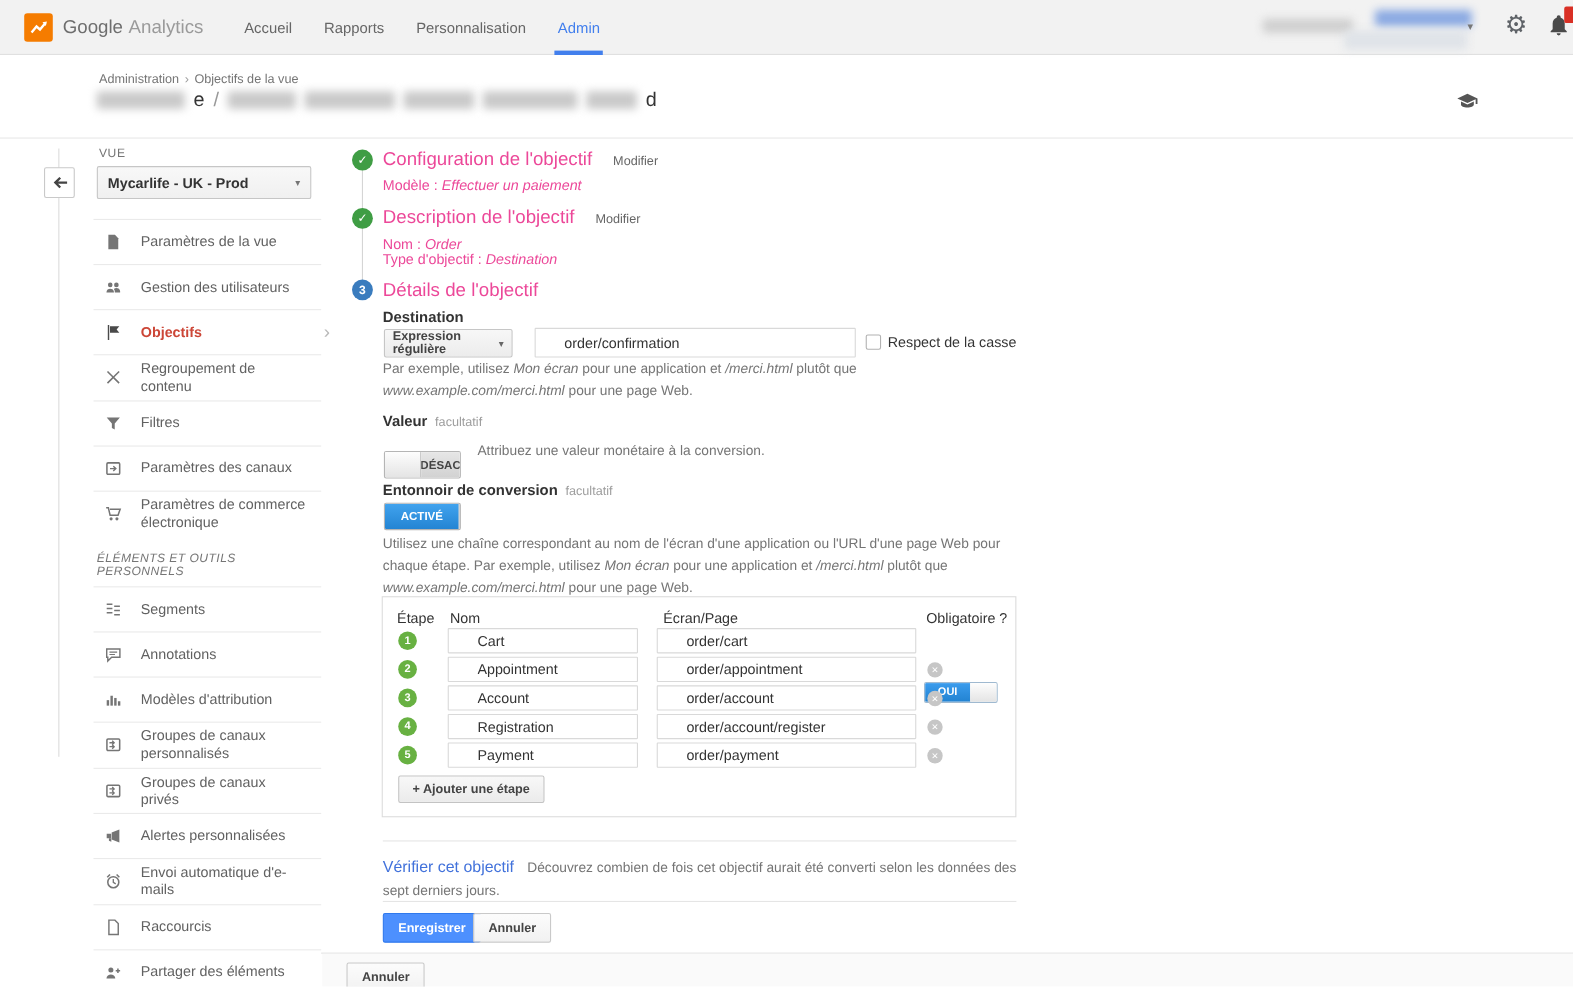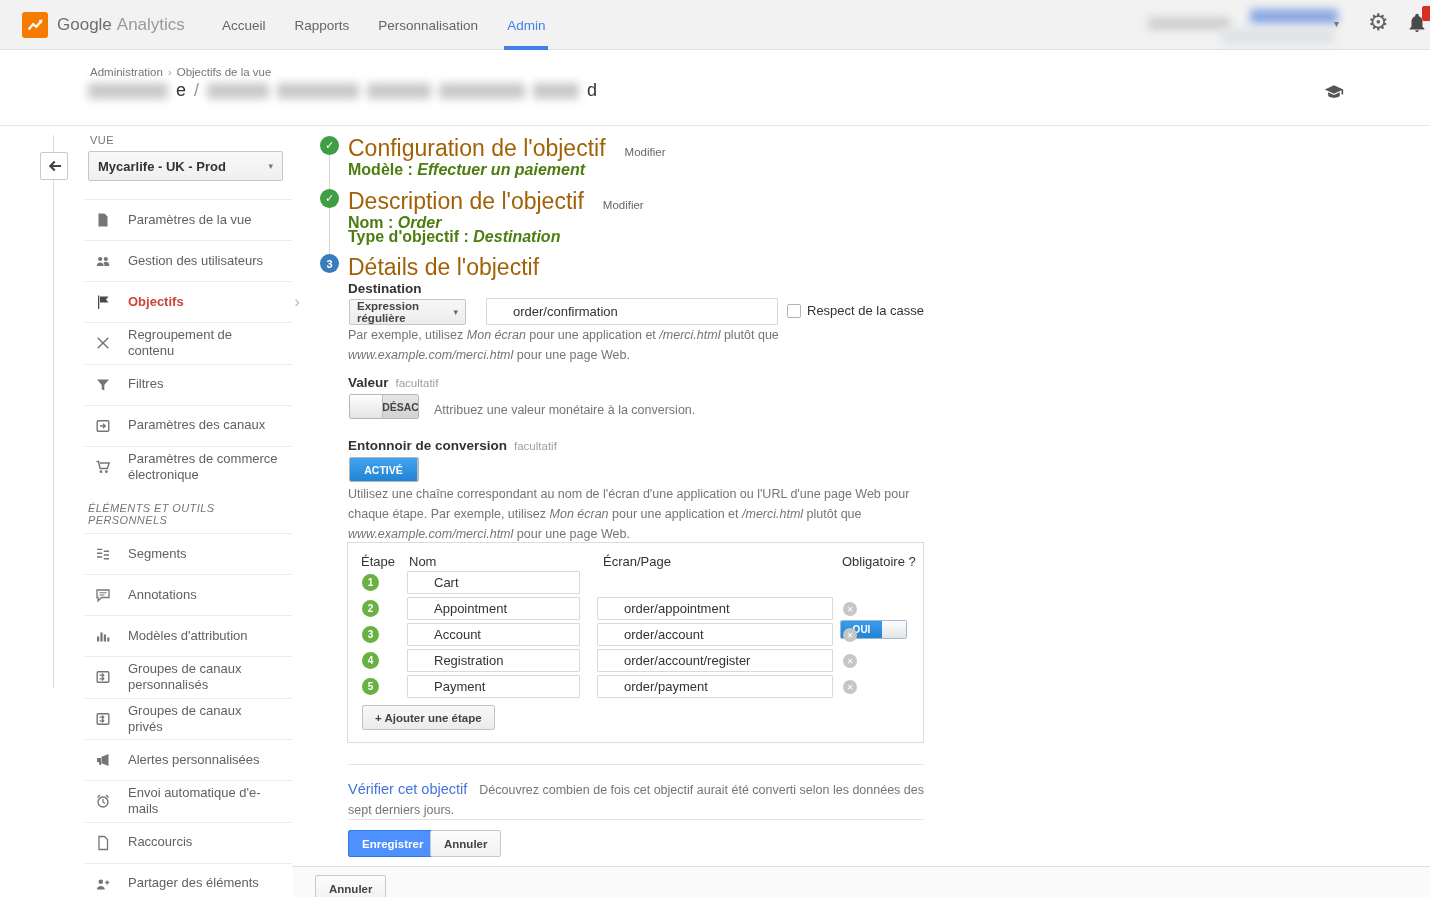--- a/index.html
+++ b/index.html
@@ -50,23 +50,23 @@
   .side-item .chev { position:absolute; right:-8px; top:50%; transform:translateY(-50%); color:#b9b9b9; font-size:17px; font-weight:normal; }
   .side-section { padding:15px 0 7px 3px; font-size:11px; color:#757575; letter-spacing:.4px;font-style:italic; }
   .sicon { width:16px; height:16px; flex:0 0 16px; display:flex; align-items:center; justify-content:center; }
 
   
   .step-vline { position:absolute; left:329px; top:145px; width:1px; height:119px; background:#d5d5d5; }
   .stepc { position:absolute; width:19px; height:19px; border-radius:50%; color:#fff; display:flex; align-items:center; justify-content:center; z-index:1; }
   .stepc.green { background:#3f9d44; font-size:11px; }
   .stepc.blue { background:#3a7cbe; font-size:11px; font-weight:bold; }
   .step-title-row { position:absolute; display:flex; align-items:baseline; gap:19px; }
-  .step-title { font-size:23px; color:#a16207; }
+  .step-title { font-size:17px; color:#ec4899; }
   .modify-link { font-size:11.5px; color:#666; cursor:pointer; }
-  .subline { position:absolute; font-size:16px; color:#4d7c0f;font-weight:bold; }
+  .subline { position:absolute; font-size:13px; color:#ec4899; }
   .subline .iv { font-style:italic; }
   .f-label { position:absolute; font-size:13.5px; font-weight:bold; color:#333; }
   .opt { font-size:11.5px; color:#9e9e9e; font-weight:normal; margin-left:7px; }
 
   .dd { position:absolute; left:349px; top:299px; width:117px; height:26px; background:linear-gradient(#f7f7f7,#ececec); border:1px solid #c6c6c6; border-radius:2px; display:flex; align-items:center; justify-content:space-between; padding:0 7px; cursor:pointer; }
   .dd .dd-val { font-size:11.5px; font-weight:bold; color:#444; }
   .dd .caret { font-size:9px; color:#666; }
   .txt-input { border:1px solid #d9d9d9; border-radius:1px; font-size:13px; color:#333; padding:0 26px; font-family:"Liberation Sans", sans-serif; background:#fff; }
   .dest-input { position:absolute; left:486px; top:298px; width:292px; height:27px; }
   .checkbox { position:absolute; left:787px; top:304px; width:14px; height:14px; border:1px solid #b2b2b2; border-radius:2px; background:#fff; cursor:pointer; }
@@ -366,21 +366,21 @@
   <input class="txt-input dest-input" value="order/confirmation" style="">
   <span class="checkbox"></span>
   <span class="cb-label">Respect de la casse</span>
   <div class="help" style="left:348px; top:325px; width:572px;">
     <span>Par exemple, utilisez </span><span class="it">Mon écran</span><span> pour une application et </span><span class="it">/merci.html</span><span> plutôt que </span><span class="it">www.example.com/merci.html</span><span> pour une page Web.</span>
   </div>
 
   <div class="f-label" style="left:348px; top:375px;">
     <span>Valeur</span><span class="opt">facultatif</span>
   </div>
-  <div class="toggle off" style="left:349px; top:394px;">
+  <div class="toggle off" style="left:349px; top:410px;">
     <span class="tg-knob"></span>
     <span class="tg-txt">DÉSAC</span>
   </div>
   <div class="help" style="left:434px; top:400px;">Attribuez une valeur monétaire à la conversion.</div>
 
   <div class="f-label" style="left:348px; top:438px;">
     <span>Entonnoir de conversion</span><span class="opt">facultatif</span>
   </div>
   <div class="toggle on" style="left:349px; top:457px;">
     <span class="tg-txt">ACTIVÉ</span>
@@ -391,20 +391,21 @@
   </div>
 
   <div class="funnel-box">
     <span class="fh" style="left:13px;">Étape</span>
     <span class="fh" style="left:61px;">Nom</span>
     <span class="fh" style="left:255px;">Écran/Page</span>
     <span class="fh" style="left:494px;">Obligatoire ?</span>
 
     <div class="frow-circle" style="top:31px;">1</div>
     <input class="txt-input fname" style="top: 28px;" value="Cart">
+    <input class="txt-input fpage" style="top: 28px;" value="order/cart">
     <div class="oui" style="top:29px;margin-top:48px;">
       <span class="tg-txt">OUI</span>
       <span class="tg-knob"></span>
     </div>
 
     <div class="frow-circle" style="top:57px;">2</div>
     <input class="txt-input fname" style="top: 54px;" value="Appointment">
     <input class="txt-input fpage" style="top: 54px;" value="order/appointment">
     <div class="xcirc" style="top:59px;">✕</div>
 

